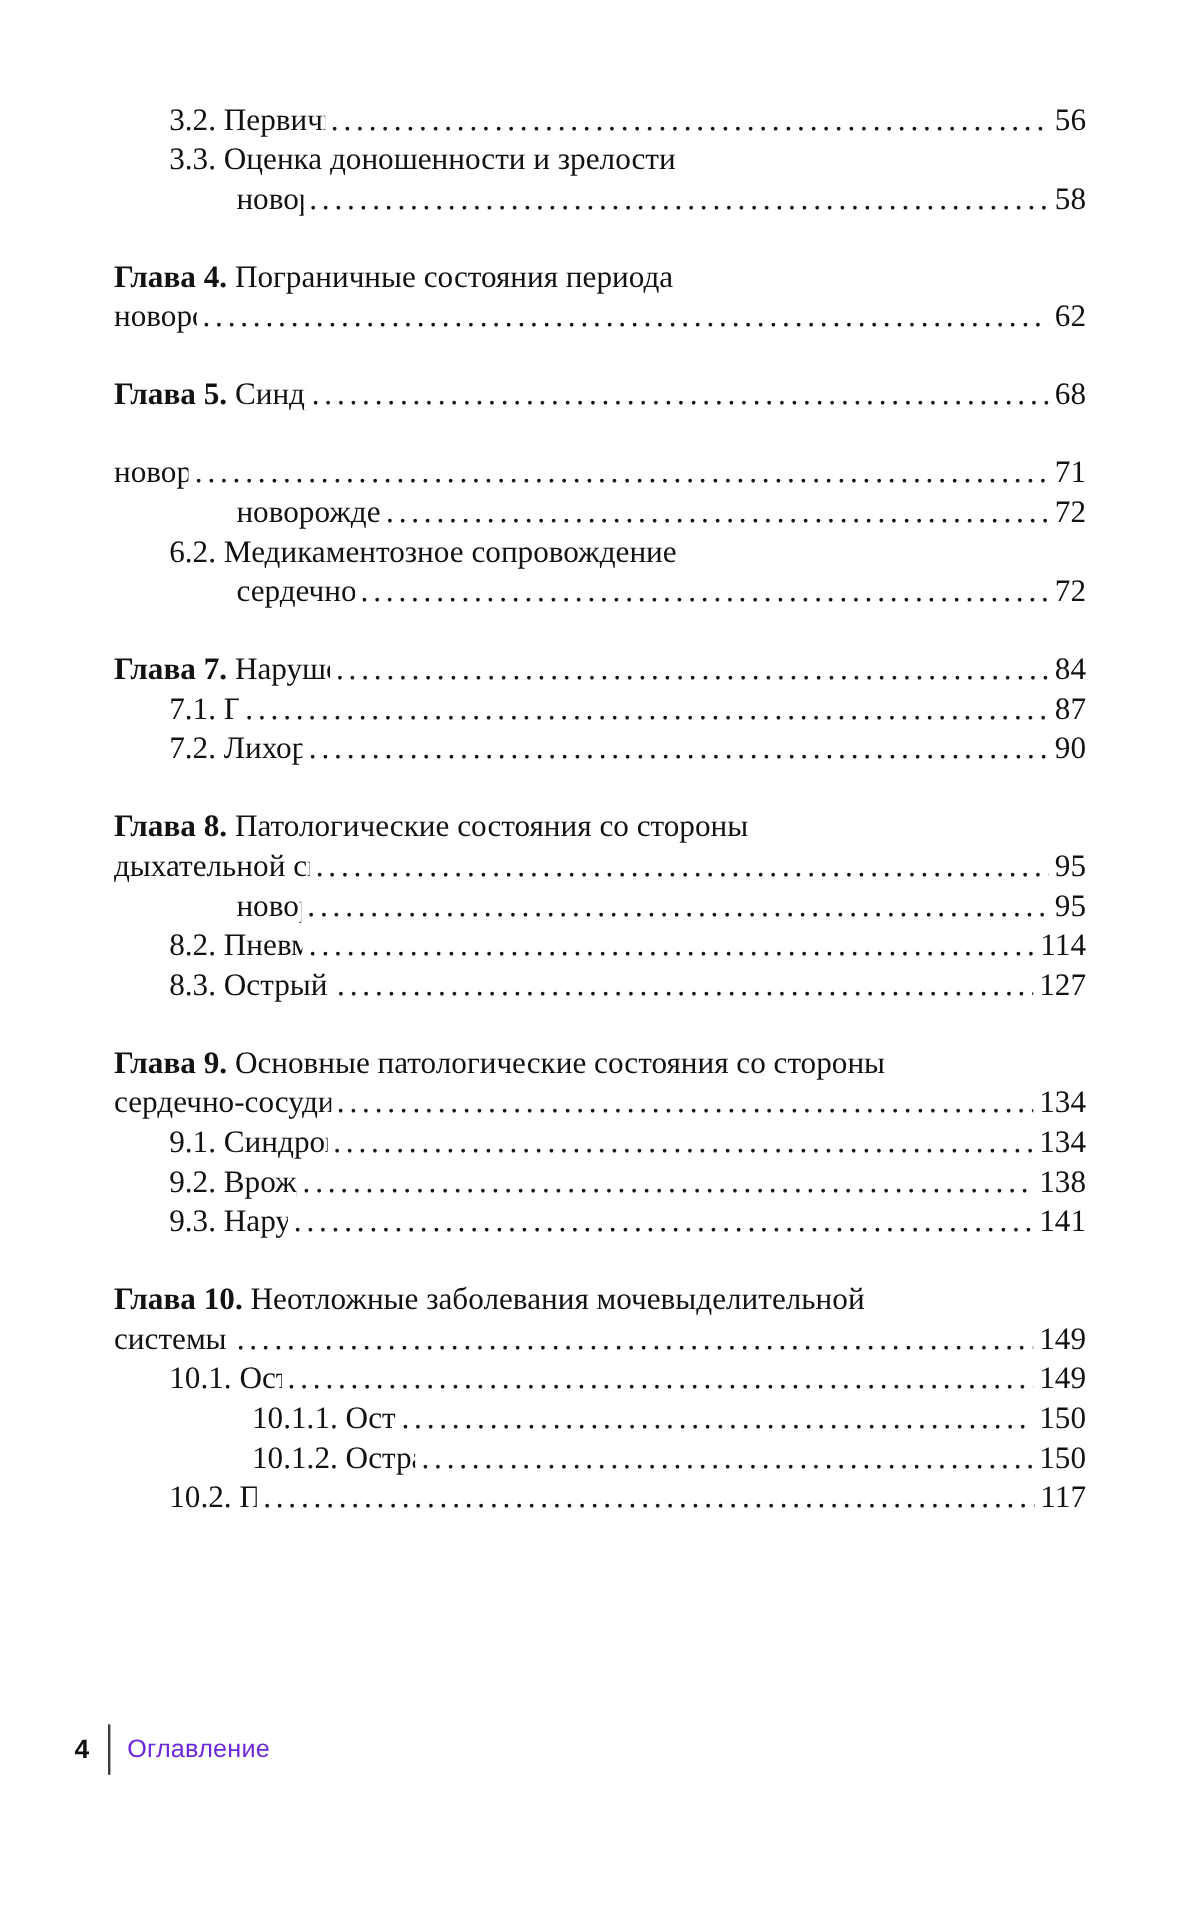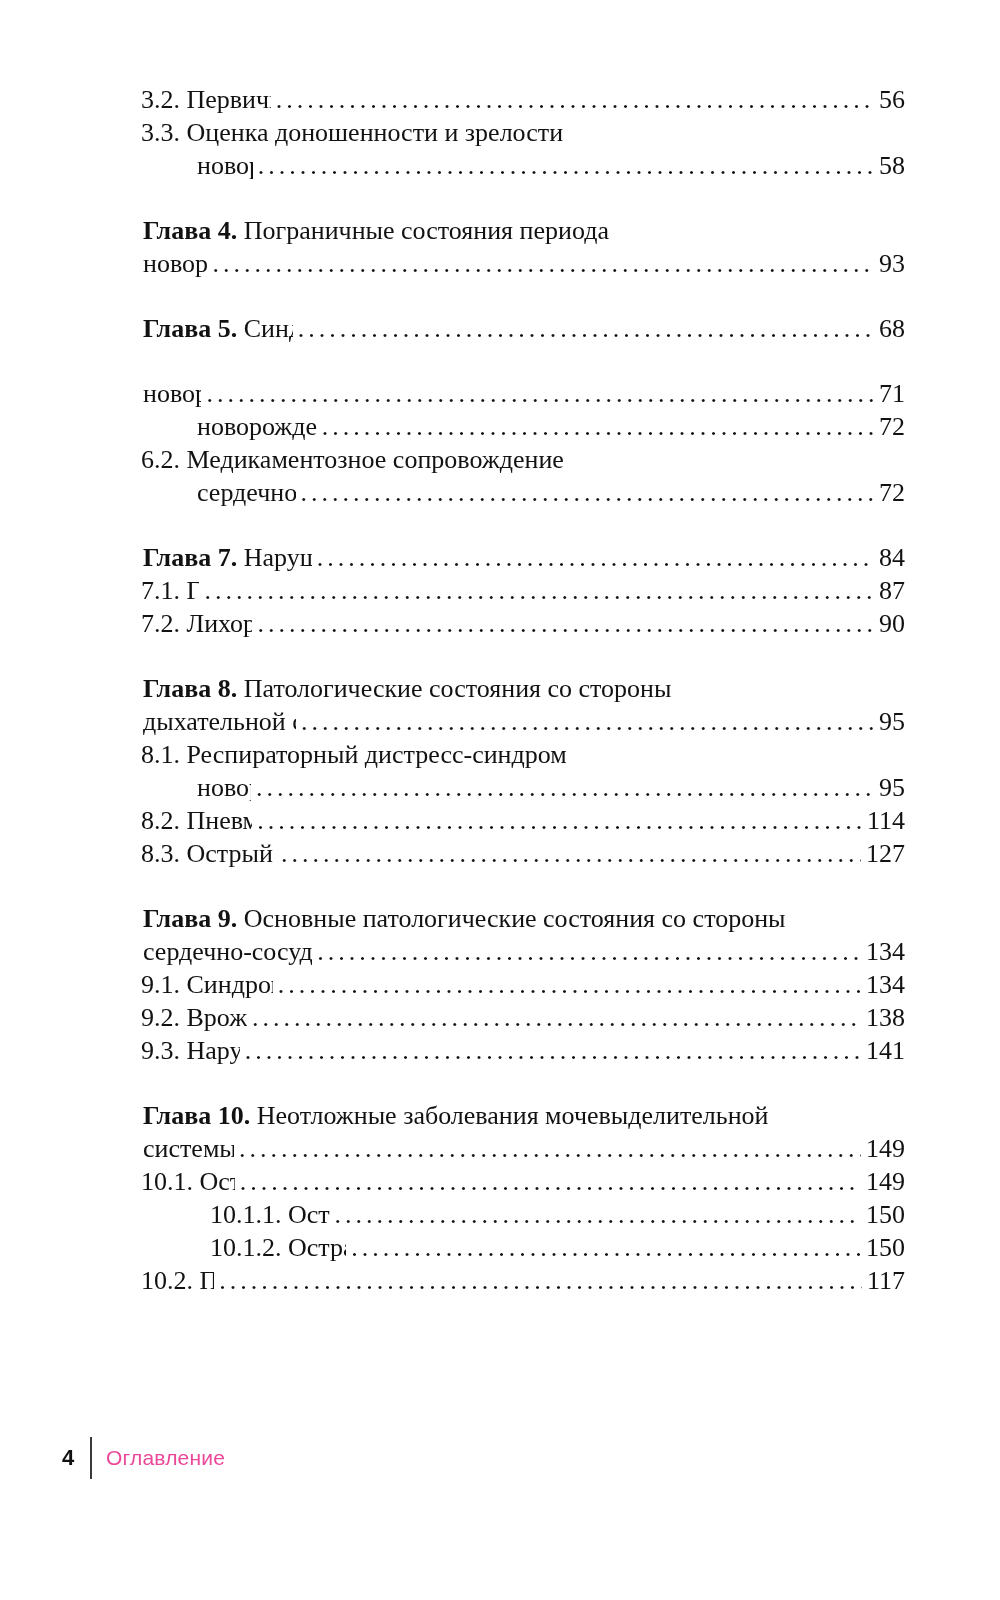--- a/index.html
+++ b/index.html
@@ -22,21 +22,21 @@
   }
   .entry { font-size: 26px; line-height: 33px; }
   .entry.chapter { margin-top: 32px; }
   .entry.chapter:first-child { margin-top: 0; }
   .line {
     display: flex;
     align-items: baseline;
     white-space: nowrap;
   }
   
-  .entry.chapter .line { padding-left: 0; margin-left: 48px; }
+  .entry.chapter .line { padding-left: 0; }
   .entry.chapter .line.cont { padding-left: 0; }
   .entry.section .line { padding-left: 46px; }
   .entry.section .line.cont { padding-left: 102px; }
   .entry.subsection .line { padding-left: 115px; }
 
   .txt { flex: 0 1 auto; overflow: hidden; }
   .txt b { font-weight: bold; }
   .dots {
     flex: 1 1 auto;
     min-width: 10px;
@@ -68,21 +68,21 @@
     width: 28px;
   }
   .footer .divider {
     width: 2px;
     height: 42px;
     background: #3a3a3a;
     margin: 0 14px 0 0;
   }
   .footer .label {
     font-size: 21px;
-    color: #ec4899;
+    color: #6d28d9;
     letter-spacing: 0.2px;
   }
 </style>
 </head>
 <body>
 
 <main class="page">
   <div class="toc" id="toc">
       <div class="entry section">
         <div class="line">
@@ -101,21 +101,21 @@
           <span class="pagenum">58</span>
         </div>
       </div>
       <div class="entry chapter">
         <div class="line">
           <span class="txt"><b>Глава 4.</b><span> Пограничные состояния периода</span></span>
         </div>
         <div class="line cont">
           <span class="txt"><span>новорожденности</span></span>
           <span class="dots"></span>
-          <span class="pagenum">93</span>
+          <span class="pagenum">62</span>
         </div>
       </div>
       <div class="entry chapter">
         <div class="line">
           <span class="txt"><b>Глава 5.</b><span> Синдром внезапной смерти младенцев</span></span>
           <span class="dots"></span>
           <span class="pagenum">68</span>
         </div>
       </div>
       <div class="entry chapter">
@@ -167,23 +167,20 @@
         <div class="line">
           <span class="txt"><b>Глава 8.</b><span> Патологические состояния со стороны</span></span>
         </div>
         <div class="line cont">
           <span class="txt"><span>дыхательной системы периода новорожденности</span></span>
           <span class="dots"></span>
           <span class="pagenum">95</span>
         </div>
       </div>
       <div class="entry section">
-        <div class="line">
-          <span class="txt"><span>8.1. Респираторный дистресс-синдром</span></span>
-        </div>
         <div class="line cont">
           <span class="txt"><span>новорожденных</span></span>
           <span class="dots"></span>
           <span class="pagenum">95</span>
         </div>
       </div>
       <div class="entry section">
         <div class="line">
           <span class="txt"><span>8.2. Пневмония у новорожденных</span></span>
           <span class="dots"></span>

